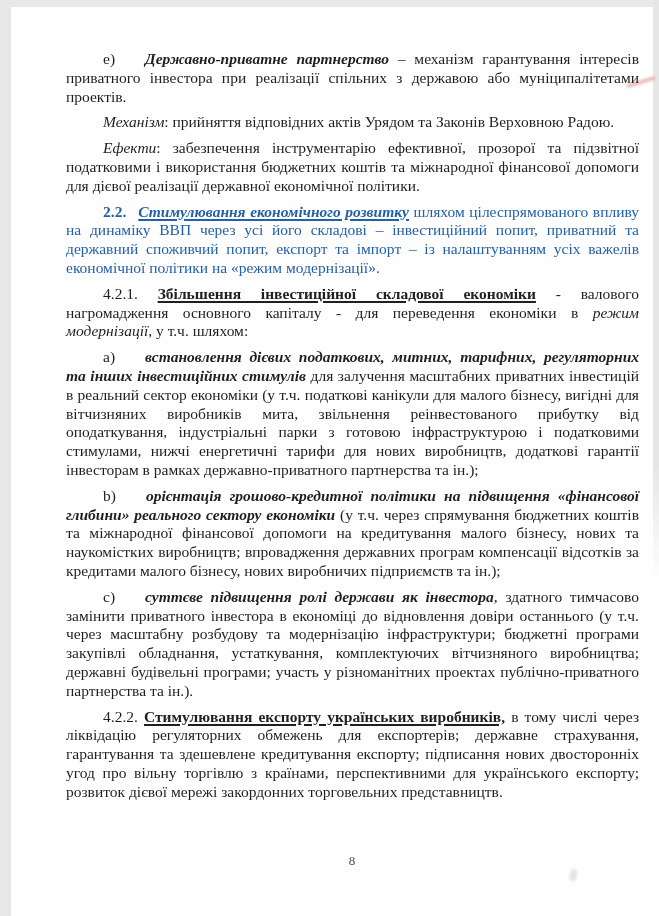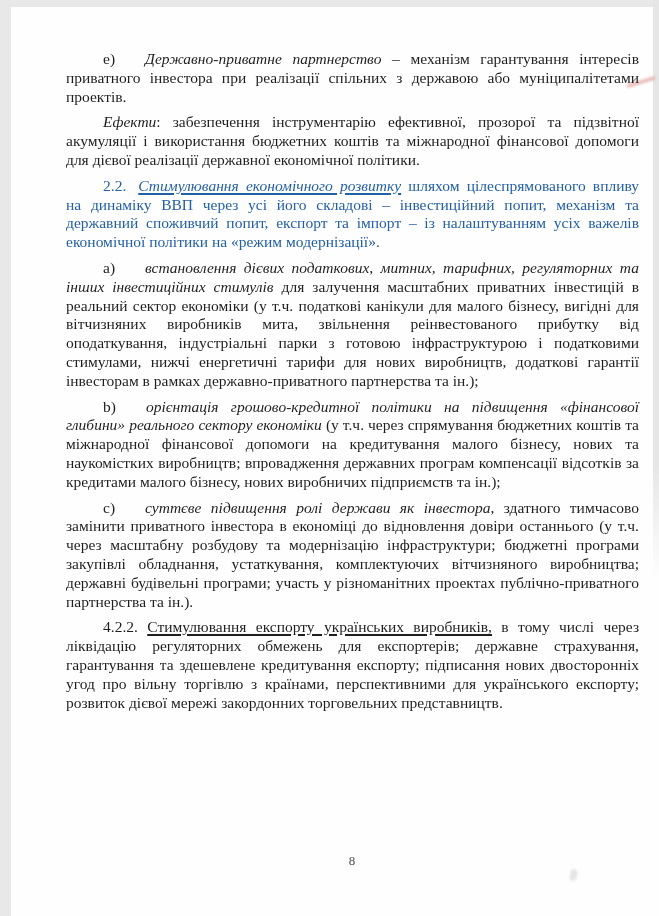--- a/index.html
+++ b/index.html
@@ -43,21 +43,21 @@
     font-size: 15.5px;
     line-height: 18.8px;
   }
   .content p {
     margin: 0 0 7px 0;
     text-indent: 37px;
     text-align: justify;
   }
   .content p.blue { color: var(--accent, #2460a8); margin-top: 3px; }
   .content p.head { margin-top: 3px; }
-  .b  { font-weight: normal; margin-top: 16px; }
+  .b  { font-weight: bold; margin-top: 16px; }
   .i  { font-style: italic; }
   .u  { text-decoration: underline; text-decoration-thickness: 1.5px; text-underline-offset: 2px; }
   .tab    { display: inline-block; width: 30px; }
   .tab-sm { display: inline-block; width: 12px; }
   .pagenum {
     position: absolute;
     left: 66px;
     top: 853px;
     width: 573px;
     text-align: center;
@@ -71,22 +71,24 @@
 
 <div class="page">
   <div class="edge left"></div>
   <div class="edge top"></div>
   <div class="edge right"></div>
   <div class="artifact-pink"></div>
   <div class="artifact-br"></div>
 
   <div class="content" id="doc-body">
       <p><span>е)</span><span class="tab"></span><span class="b i">Державно-приватне партнерство</span><span> – механізм гарантування інтересів приватного інвестора при реалізації спільних з державою або муніципалітетами проектів.</span></p>
-      <p><span class="i">Ефекти</span><span>: забезпечення інструментарію ефективної, прозорої та підзвітної акумуляції і використання бюджетних коштів та міжнародної фінансової допомоги для дієвої реалізації державної економічної політики.</span></p>
-      <p class="blue head"><span class="b">2.2.</span><span class="tab-sm"></span><span class="b i u">Стимулювання економічного розвитку</span><span> шляхом цілеспрямованого впливу на динаміку ВВП через усі його складові – інвестиційний попит, механізм та державний споживчий попит, експорт та імпорт – із налаштуванням усіх важелів економічної політики на «режим модернізації».</span></p>
+      <p><span class="i">Механізм</span><span>: прийняття відповідних актів Урядом та Законів Верховною Радою.</span></p>
+      <p><span class="i">Ефекти</span><span>: забезпечення інструментарію ефективної, прозорої та підзвітної податковими і використання бюджетних коштів та міжнародної фінансової допомоги для дієвої реалізації державної економічної політики.</span></p>
+      <p class="blue head"><span class="b">2.2.</span><span class="tab-sm"></span><span class="b i u">Стимулювання економічного розвитку</span><span> шляхом цілеспрямованого впливу на динаміку ВВП через усі його складові – інвестиційний попит, приватний та державний споживчий попит, експорт та імпорт – із налаштуванням усіх важелів економічної політики на «режим модернізації».</span></p>
+      <p class="head"><span>4.2.1. </span><span class="b u">Збільшення інвестиційної складової економіки</span><span> - валового нагромадження основного капіталу - для переведення економіки в </span><span class="i">режим модернізації</span><span>, у т.ч. шляхом:</span></p>
       <p><span>a)</span><span class="tab"></span><span class="b i">встановлення дієвих податкових, митних, тарифних, регуляторних та інших інвестиційних стимулів</span><span> для залучення масштабних приватних інвестицій в реальний сектор економіки (у т.ч. податкові канікули для малого бізнесу, вигідні для вітчизняних виробників мита, звільнення реінвестованого прибутку від оподаткування, індустріальні парки з готовою інфраструктурою і податковими стимулами, нижчі енергетичні тарифи для нових виробництв, додаткові гарантії інвесторам в рамках державно-приватного партнерства та ін.);</span></p>
       <p><span>b)</span><span class="tab"></span><span class="b i">орієнтація грошово-кредитної політики на підвищення «фінансової глибини» реального сектору економіки</span><span> (у т.ч. через спрямування бюджетних коштів та міжнародної фінансової допомоги на кредитування малого бізнесу, нових та наукомістких виробництв; впровадження державних програм компенсації відсотків за кредитами малого бізнесу, нових виробничих підприємств та ін.);</span></p>
       <p><span>c)</span><span class="tab"></span><span class="b i">суттєве підвищення ролі держави як інвестора</span><span>, здатного тимчасово замінити приватного інвестора в економіці до відновлення довіри останнього (у т.ч. через масштабну розбудову та модернізацію інфраструктури; бюджетні програми закупівлі обладнання, устаткування, комплектуючих вітчизняного виробництва; державні будівельні програми; участь у різноманітних проектах публічно-приватного партнерства та ін.).</span></p>
       <p class="head"><span>4.2.2. </span><span class="b u">Стимулювання експорту українських виробників,</span><span> в тому числі через ліквідацію регуляторних обмежень для експортерів; державне страхування, гарантування та здешевлене кредитування експорту; підписання нових двосторонніх угод про вільну торгівлю з країнами, перспективними для українського експорту; розвиток дієвої мережі закордонних торговельних представництв.</span></p>
     </div>
 
   <div class="pagenum">8</div>
 </div>
 
 </body></html>

